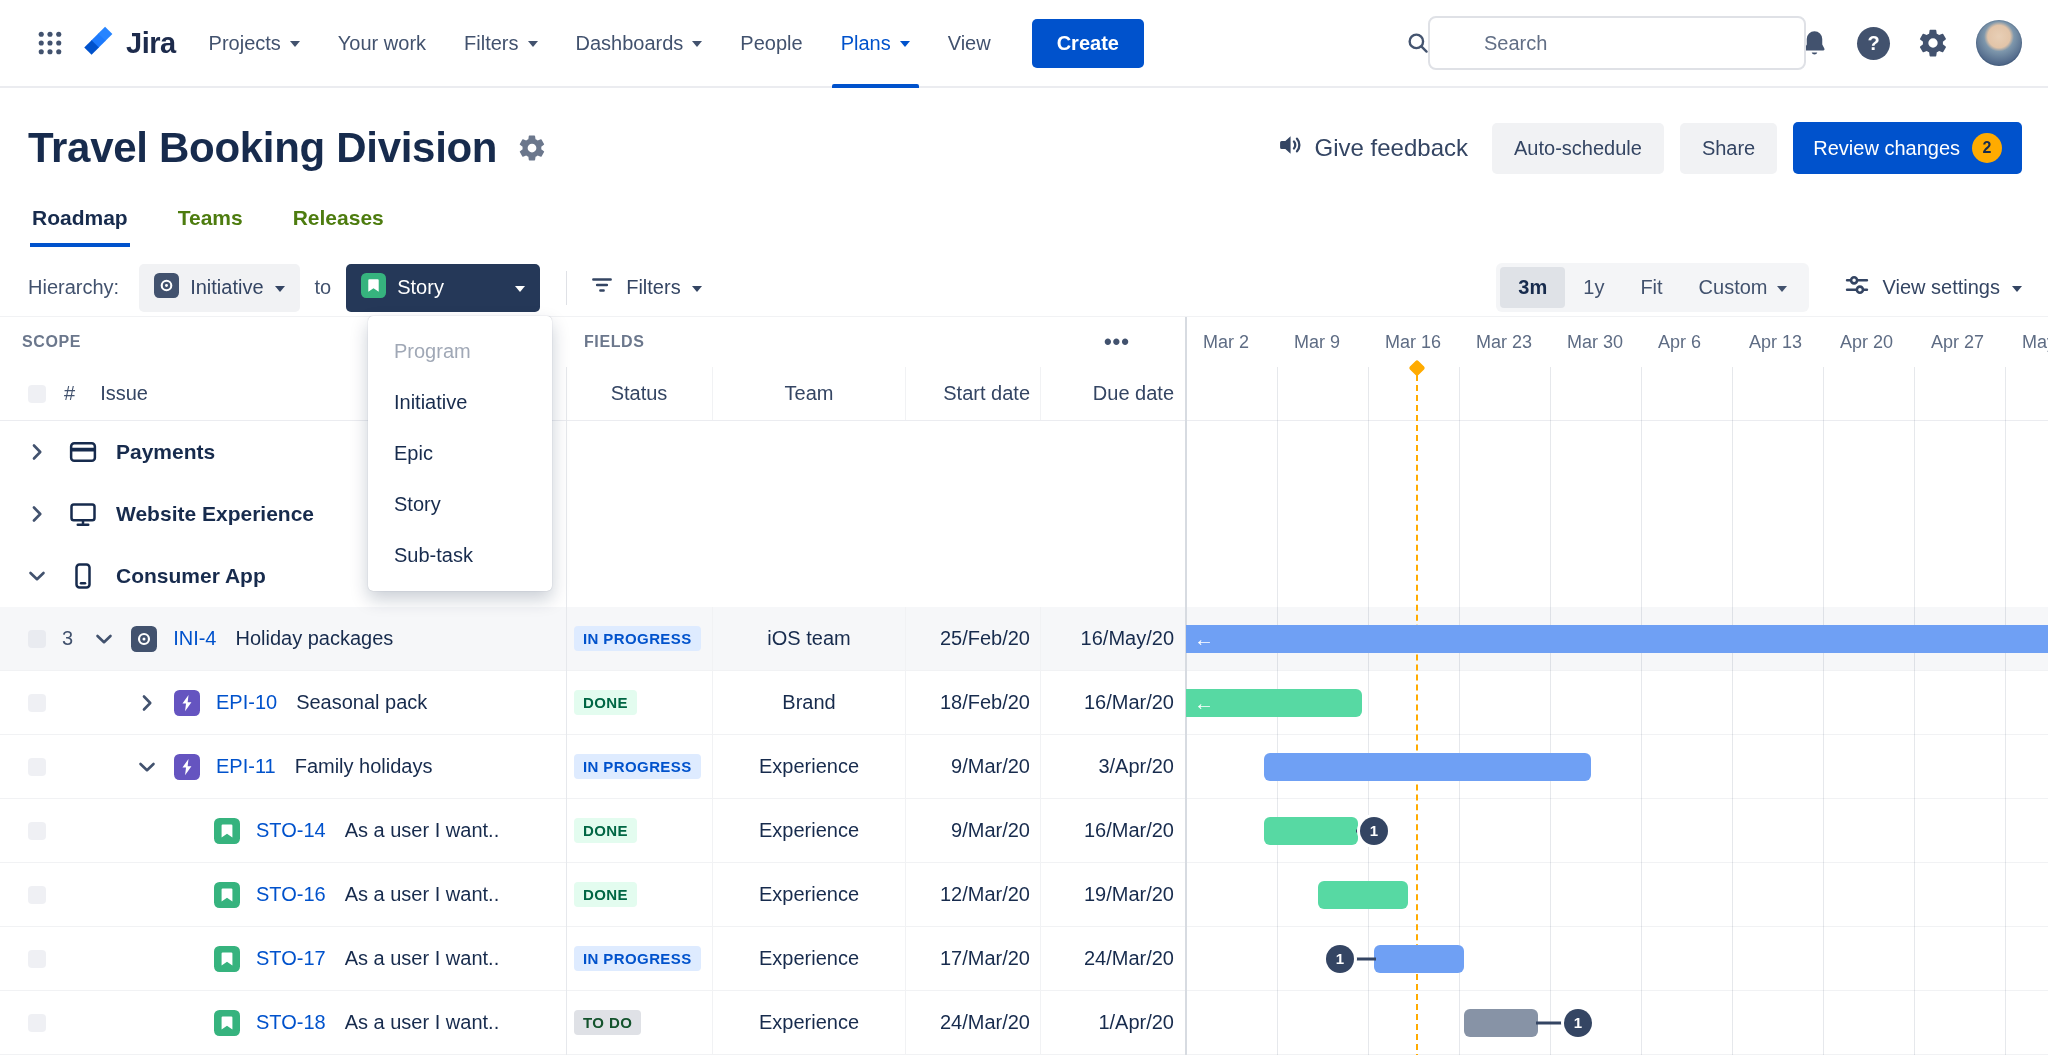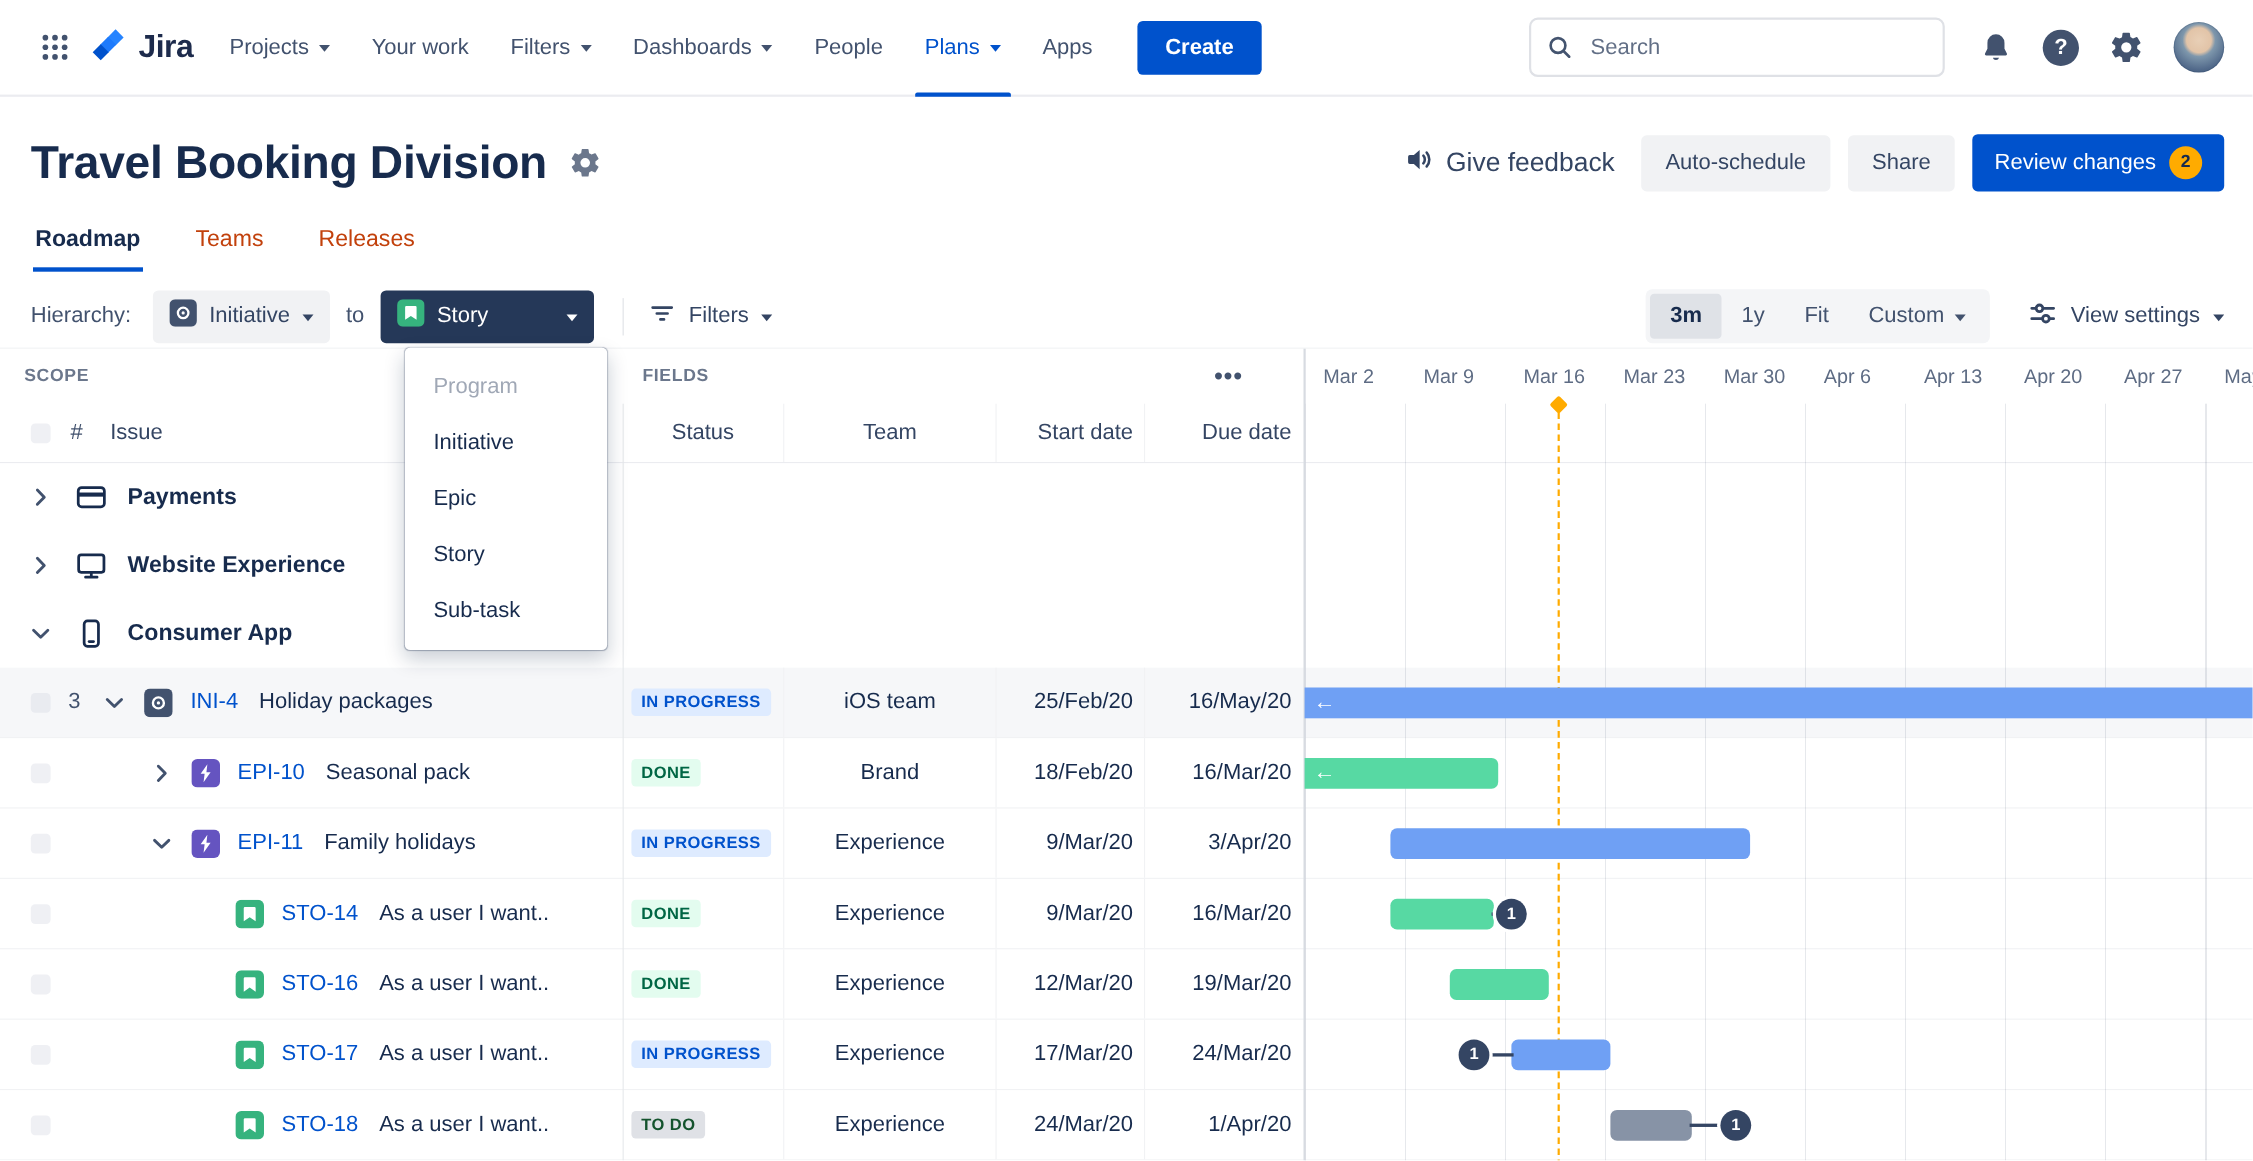--- a/index.html
+++ b/index.html
@@ -12,41 +12,41 @@
   .appswitch { width:44px; height:44px; display:flex; align-items:center; justify-content:center; border-radius:6px; }
   .logo { display:flex; align-items:center; gap:8px; margin:0 14px 0 10px; }
   .logo-text { font-size:29px; font-weight:600; color:#1D2B4C; letter-spacing:-0.5px; }
   #nav-items { display:flex; align-items:center; height:100%; }
   .nav-item { position:relative; display:flex; align-items:center; gap:9px; height:100%; padding:0 19px; font-size:20px; font-weight:500; color:#42526E; }
   .nav-item.active { color:#0052CC; }
   .nav-item.active::after { content:""; position:absolute; left:10px; right:10px; bottom:-2px; height:4px; background:#0052CC; border-radius:2px 2px 0 0; }
   .caret { width:0; height:0; border:5.5px solid transparent; border-top:6.5px solid currentColor; margin-top:7px; display:inline-block; }
   .create-btn { margin-left:22px; background:#0052CC; color:#fff; font-size:20px; font-weight:600; padding:13px 25px; border-radius:5px; border:none; }
   .searchbox { position:relative; margin-left:auto; width:378px; height:54px; }
-  .searchbox input { width:100%; height:100%; border:2px solid #DFE1E6; border-radius:8px; padding:0 16px 0 54px; font-size:20px; color:#0f766e; outline:none; font-family:inherit; }
+  .searchbox input { width:100%; height:100%; border:2px solid #DFE1E6; border-radius:8px; padding:0 16px 0 54px; font-size:20px; color:#0f766e; outline:none; font-family:inherit;margin-left:38px; }
   .searchbox input::placeholder { color:#626F86; }
   .search-ic { position:absolute; left:15px; top:14px; }
   .nav-icons { display:flex; align-items:center; gap:23px; margin-left:26px; }
   .icon-btn { width:40px; height:40px; display:flex; align-items:center; justify-content:center; border-radius:50%; }
   .help-circle { width:33px; height:33px; border-radius:50%; background:#42526E; color:#fff; font-size:20px; font-weight:700; display:flex; align-items:center; justify-content:center; }
   .avatar { width:46px; height:46px; border-radius:50%; background:radial-gradient(circle at 50% 36%, #E8CFB6 0%, #E2C4A8 30%, #7E97AC 40%, #51698A 72%, #3A506B 100%); box-shadow:0 0 0 1px rgba(9,30,66,.12) inset; }
 
   
   .page-head { display:flex; align-items:center; height:92px; margin-top:14px; padding:0 26px 0 28px; }
   .page-title { font-size:42px; font-weight:600; letter-spacing:-0.3px; color:#172B4D; }
   .title-gear { margin-left:20px; display:flex; align-items:center; }
   .head-actions { margin-left:auto; display:flex; align-items:center; gap:16px; }
   .ghost-btn { display:flex; align-items:center; gap:11px; font-size:24px; font-weight:500; color:#344563; padding:12px 8px; background:transparent; border:none; }
   .subtle-btn { font-size:20px; font-weight:500; color:#344563; background:#F1F2F4; border:none; border-radius:5px; padding:14px 22px; }
   .primary-btn { display:flex; align-items:center; gap:12px; font-size:20px; font-weight:500; color:#fff; background:#0052CC; border:none; border-radius:5px; padding:11px 20px; }
   .count-badge { min-width:30px; height:30px; border-radius:15px; background:#FFAB00; color:#172B4D; font-size:16px; font-weight:700; display:flex; align-items:center; justify-content:center; padding:0 6px; }
 
   
   .tabs { display:flex; gap:46px; padding:0 30px; margin-top:8px; }
-  .tab { font-size:21px; font-weight:400; color:#c2410c; padding:4px 2px 13px; border-bottom:4px solid transparent; }
+  .tab { font-size:21px; font-weight:700; color:#4d7c0f; padding:4px 2px 13px; border-bottom:4px solid transparent; }
   .tab.active { color:#172B4D; font-weight:700; border-bottom-color:#0052CC; }
 
   
   .toolbar { display:flex; align-items:center; height:58px; margin-top:12px; padding:0 26px 0 28px; border-bottom:1px solid #F1F2F4; }
   .tb-label { font-size:20px; color:#42526E; margin-right:20px; }
   .hbtn { display:flex; align-items:center; gap:11px; height:48px; padding:0 15px; border-radius:5px; background:#F1F2F4; font-size:20px; font-weight:500; color:#344563; border:none; }
   .hbtn.dark { background:#253858; color:#fff; width:194px; }
   .hbtn.dark .spacer { flex:1; }
   .to-label { font-size:20px; color:#42526E; margin:0 15px; }
   .vdiv { width:1px; height:34px; background:#DFE1E6; margin:0 22px 0 26px; }
@@ -170,21 +170,21 @@
           <span class="caret" data-interactable="false"></span>
         </div>
         <div class="nav-item" data-interactable="true">
           <span data-interactable="false">People</span>
         </div>
         <div class="nav-item active" data-interactable="true">
           <span data-interactable="false">Plans</span>
           <span class="caret" data-interactable="false"></span>
         </div>
         <div class="nav-item" data-interactable="true">
-          <span data-interactable="false">Apps</span>
+          <span data-interactable="false">View</span>
         </div>
       </nav>
     <button class="create-btn" data-interactable="true">Create</button>
     <div class="searchbox" data-interactable="false">
       <span class="search-ic" data-interactable="false">
         <svg width="26" height="26" viewBox="0 0 24 24">
             <circle cx="10.5" cy="10.5" r="6.2" fill="none" stroke="#44546F" stroke-width="2.2"></circle>
             <path d="m15.3 15.3 4.6 4.6" stroke="#44546F" stroke-width="2.2" stroke-linecap="round"></path>
           </svg>
       </span>

